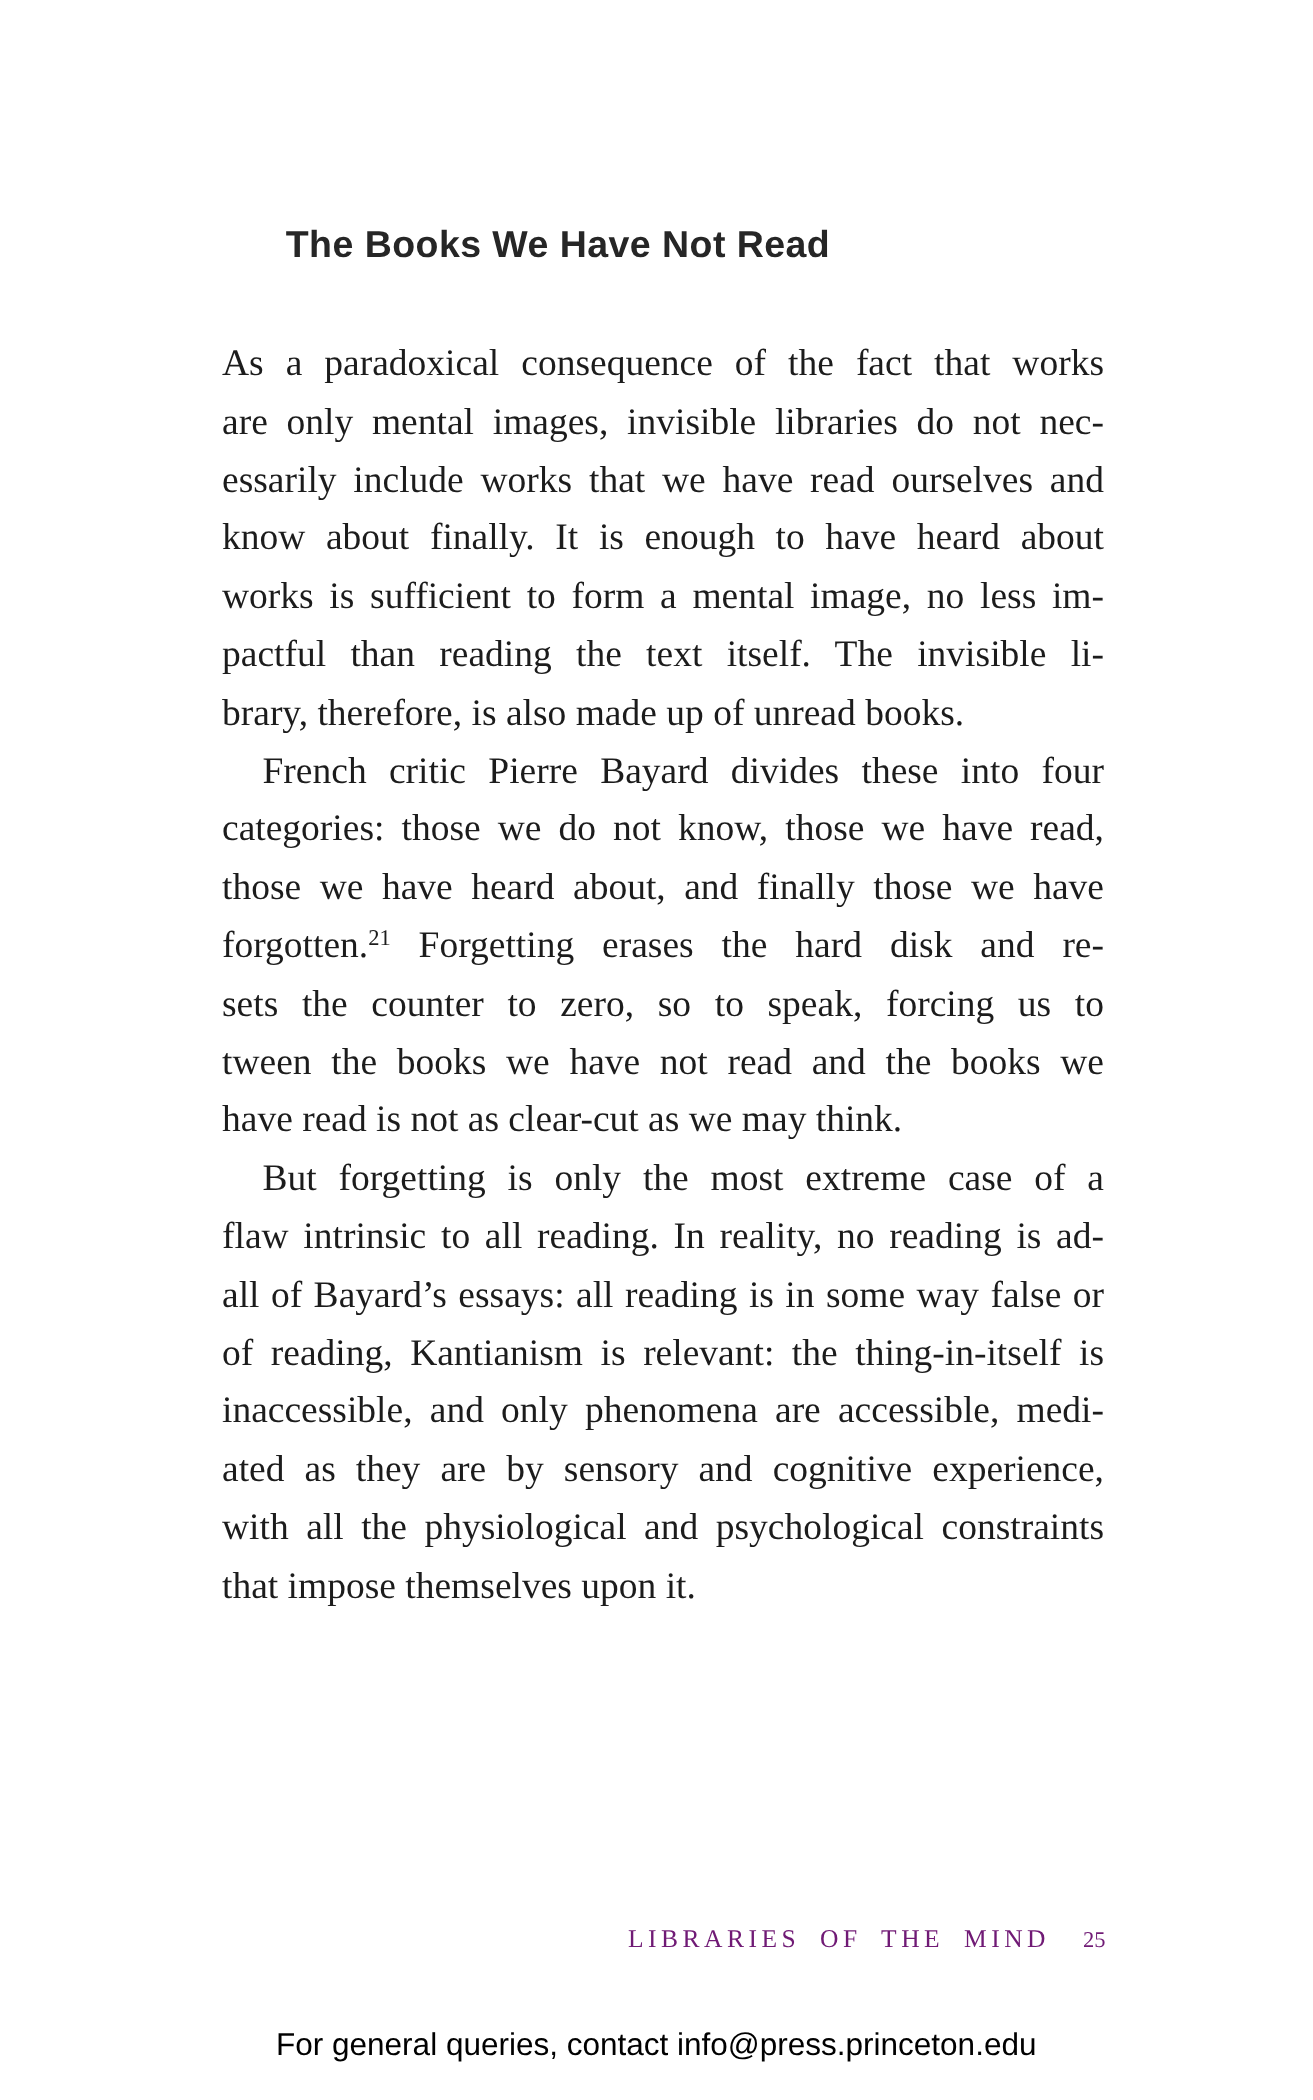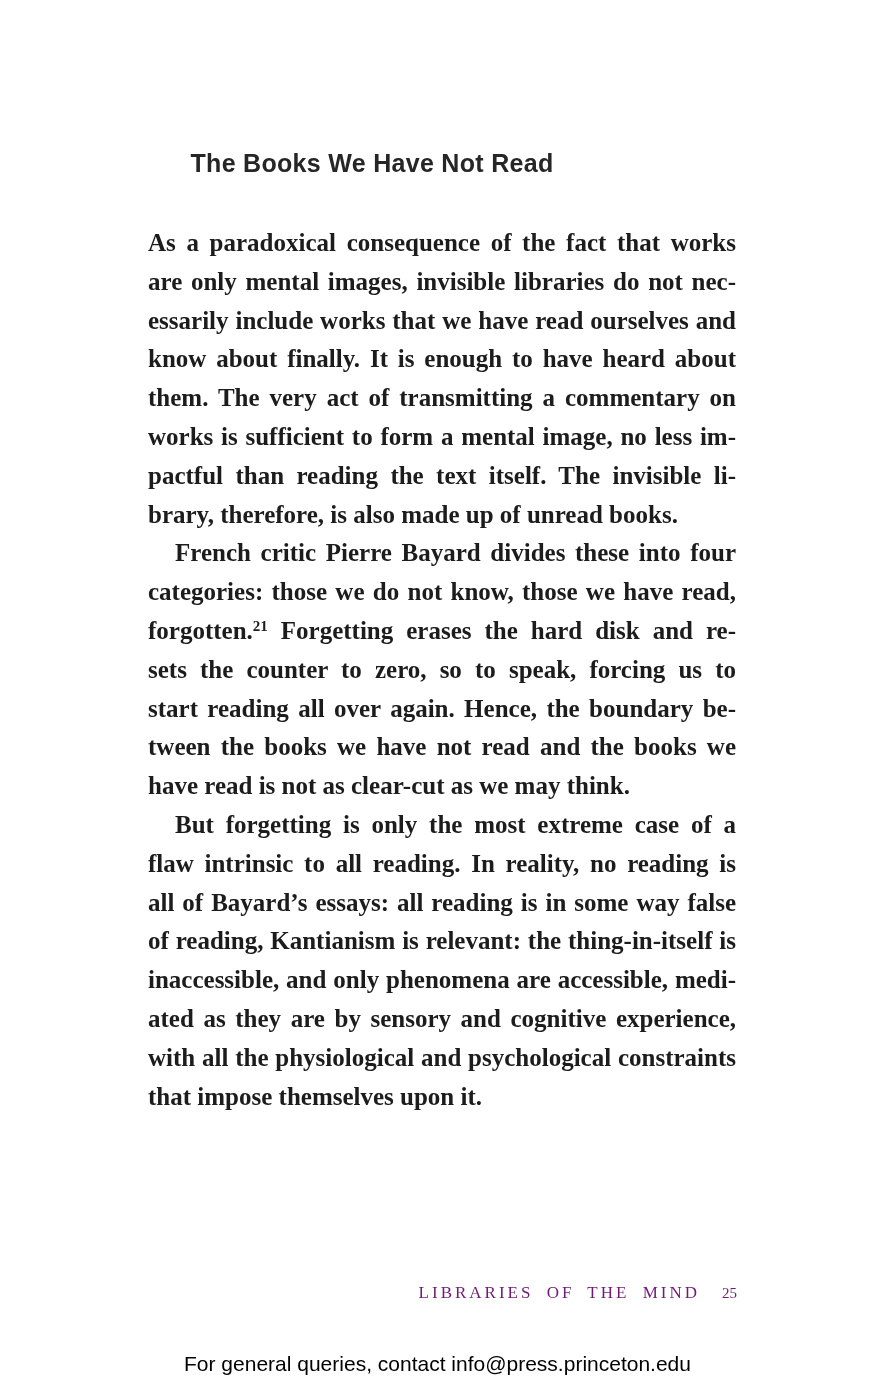--- a/index.html
+++ b/index.html
@@ -52,21 +52,20 @@
     color: #1c1c1c;
   }
   .para { margin: 0; padding: 0; }
   .bt-line {
     height: 38.8px;
     line-height: 38.8px;
     overflow: hidden;
     text-align: justify;
     text-align-last: justify;
     white-space: normal;
-    font-weight: bold;
   }
   .bt-line.last {
     text-align: left;
     text-align-last: left;
   }
   .bt-line.indent { padding-left: 27px; }
   .bt-line sup {
     font-size: 0.6em;
     line-height: 0;
     vertical-align: baseline;
@@ -114,31 +113,30 @@
 
 
   <h1 class="title">The Books We Have Not Read</h1>
 
   <div class="bodytext" id="bodytext">
       <div class="para">
         <div class="bt-line">As a paradoxical consequence of the fact that works</div>
         <div class="bt-line">are only mental images, invisible libraries do not nec-</div>
         <div class="bt-line">essarily include works that we have read ourselves and</div>
         <div class="bt-line">know about finally. It is enough to have heard about</div>
-        <div class="bt-line">them. The very act of transmitting a commentary on</div>
         <div class="bt-line">works is sufficient to form a mental image, no less im-</div>
         <div class="bt-line">pactful than reading the text itself. The invisible li-</div>
         <div class="bt-line last">brary, therefore, is also made up of unread books.</div>
       </div>
       <div class="para">
         <div class="bt-line indent">French critic Pierre Bayard divides these into four</div>
         <div class="bt-line">categories: those we do not know, those we have read,</div>
+        <div class="bt-line">those we have heard about, and finally those we have</div>
         <div class="bt-line">forgotten.<sup>21</sup> Forgetting erases the hard disk and re-</div>
         <div class="bt-line">sets the counter to zero, so to speak, forcing us to</div>
-        <div class="bt-line">start reading all over again. Hence, the boundary be-</div>
         <div class="bt-line">tween the books we have not read and the books we</div>
         <div class="bt-line last">have read is not as clear-cut as we may think.</div>
       </div>
       <div class="para">
         <div class="bt-line indent">But forgetting is only the most extreme case of a</div>
         <div class="bt-line">flaw intrinsic to all reading. In reality, no reading is ad-</div>
         <div class="bt-line">all of Bayard’s essays: all reading is in some way false or</div>
         <div class="bt-line">of reading, Kantianism is relevant: the thing-in-itself is</div>
         <div class="bt-line">inaccessible, and only phenomena are accessible, medi-</div>
         <div class="bt-line">ated as they are by sensory and cognitive experience,</div>

